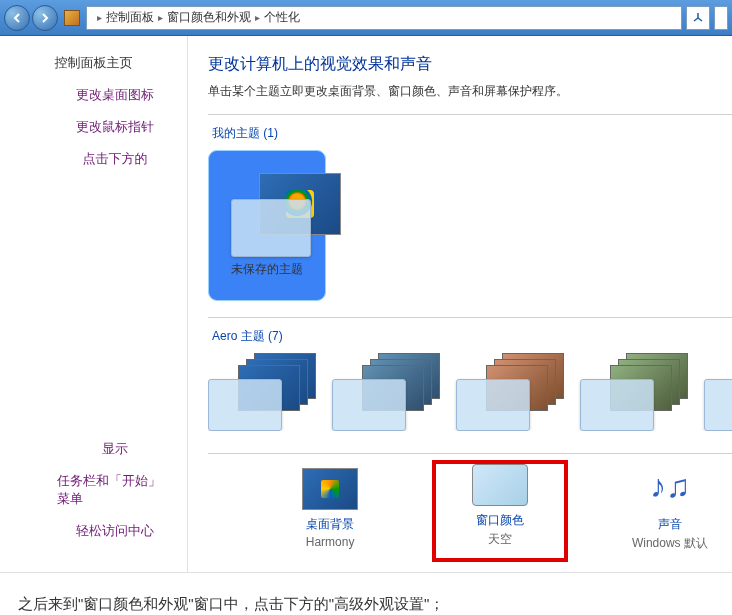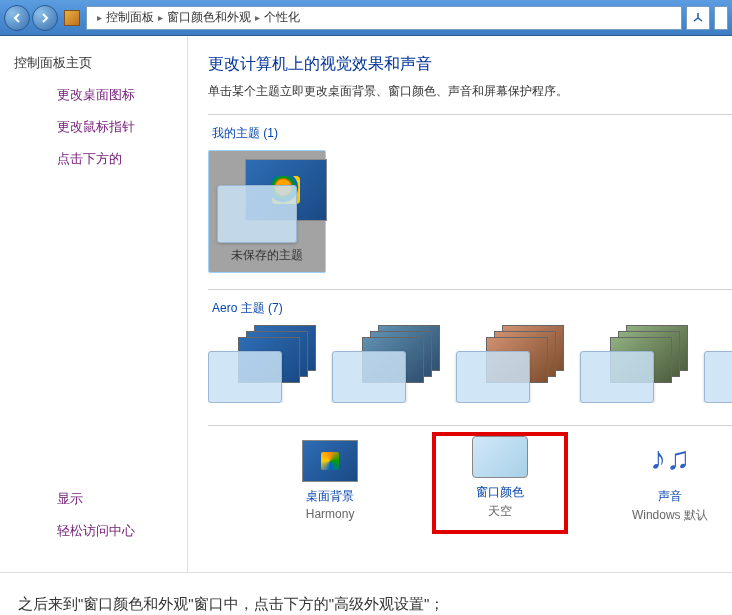--- a/index.html
+++ b/index.html
@@ -49,20 +49,21 @@
     
     .window-body { display: flex; height: 536px; }
     
     .sidebar {
       width: 188px;
       background: #fff;
       border-right: 1px solid #e0e0e0;
       padding: 18px 14px;
       display: flex;
       flex-direction: column;
+      align-items: center;
     }
     .sidebar-link {
       color: #701a75;
       font-size: 13px;
       margin-bottom: 14px;
       cursor: pointer;
       display: block;
       margin-left: 43px;
     }
     .sidebar-title {
@@ -106,21 +107,21 @@
       margin-left: 4px;
     }
     
     .theme-grid { display: flex; gap: 16px; flex-wrap: nowrap; }
     
     .theme-tile {
       width: 118px;
       cursor: pointer;
       text-align: center;
     }
-    .theme-tile.selected { background: #a3a3a3; padding: 8px; border: 1px solid #99d1ff; border-radius: 2px; }
+    .theme-tile.selected { background: #3b82f6; padding: 22px; border: 1px solid #99d1ff; border-radius: 9px; }
     .theme-preview {
       width: 110px; height: 84px;
       position: relative;
       margin: 0 auto;
     }
     .theme-wall {
       position: absolute; right: 0; top: 0;
       width: 82px; height: 62px;
       background: linear-gradient(135deg, #2e6db5, #1a4a85);
       border: 1px solid #888;
@@ -239,20 +240,21 @@
 </div>
 
 <div class="window-body">
   <div class="sidebar">
     <div class="sidebar-title">控制面板主页</div>
     <a class="sidebar-link">更改桌面图标</a>
     <a class="sidebar-link">更改鼠标指针</a>
     <a class="sidebar-link">点击下方的</a>
     <div class="sidebar-spacer"></div>
     <a class="sidebar-link">显示</a>
+    <a class="sidebar-link">任务栏和「开始」菜单</a>
     <a class="sidebar-link">轻松访问中心</a>
   </div>
 
   <div class="content">
     <div class="page-title">更改计算机上的视觉效果和声音</div>
     <div class="page-subtitle">单击某个主题立即更改桌面背景、窗口颜色、声音和屏幕保护程序。</div>
 
     <div class="theme-section">
       <div class="section-label">我的主题 (1)</div>
       <div class="theme-grid">

